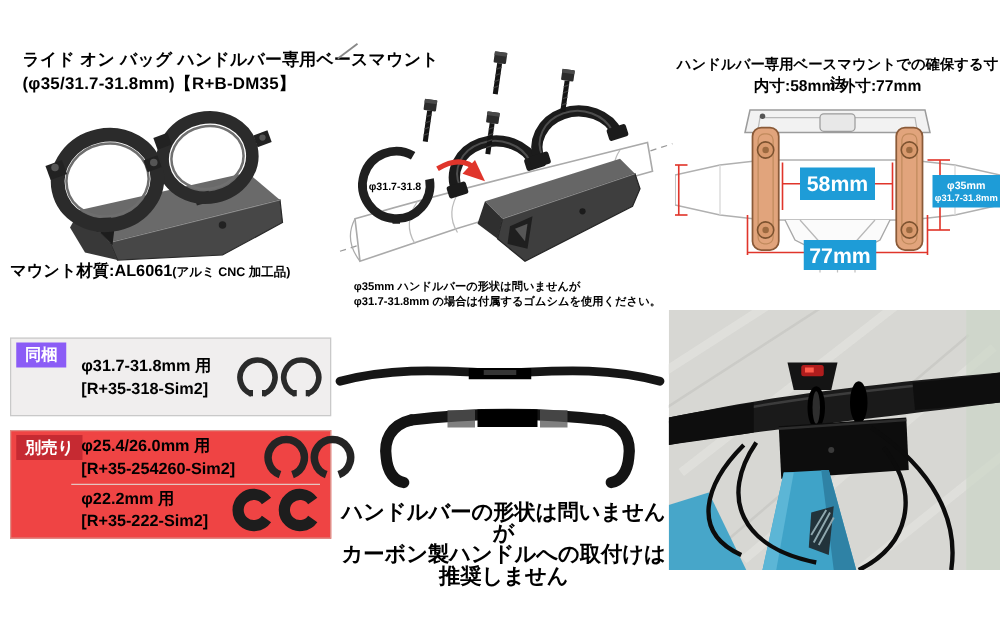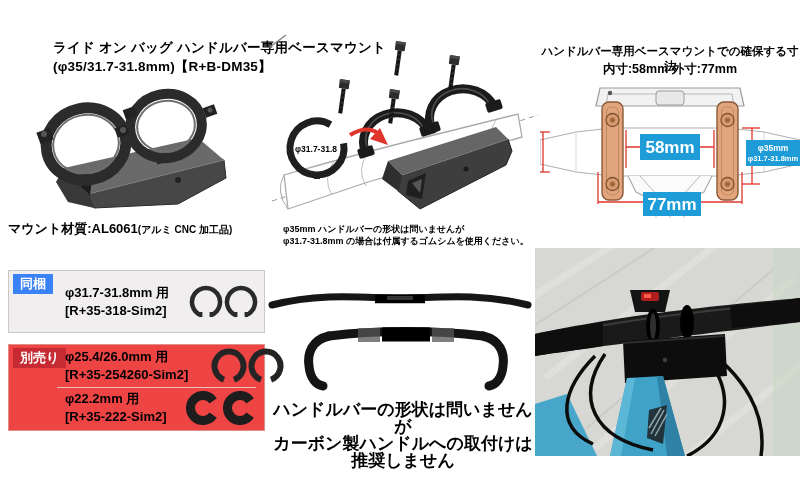--- a/index.html
+++ b/index.html
@@ -1,32 +1,32 @@
 <!DOCTYPE html>
 <html><head>
 <meta charset="utf-8">
 <style>
   html,body{margin:0;padding:0;background:#fff;}
   .canvas{position:relative;width:800px;height:495px;background:#ffffff;overflow:hidden;
           font-family:"Liberation Sans","DejaVu Sans",sans-serif;color:#000;}
   .abs{position:absolute;}
-  .ttl{font-size:13.5px;font-weight:bold;line-height:19px;letter-spacing:0.2px;margin-left:35px;}
+  .ttl{font-size:13.5px;font-weight:bold;line-height:19px;letter-spacing:0.2px;}
   .material{font-size:13px;font-weight:bold;}
   .material small{font-size:10px;font-weight:bold;}
   .notes{font-size:9px;font-weight:bold;line-height:12px;}
   .dim-title{font-size:11.5px;font-weight:bold;text-align:center;width:260px;}
   .dim-sub{font-size:12.5px;font-weight:bold;text-align:center;width:260px;}
   .dim-caption{font-size:11.5px;font-weight:bold;text-align:center;width:262px;}
   .hb-caption{font-size:17px;font-weight:bold;text-align:center;width:266px;line-height:17px;}
   .box{position:absolute;left:8px;width:257px;box-sizing:border-box;}
   .box-included{top:270px;height:63px;background:#f0eeee;border:1px solid #c9c9c9;}
   .box-separate{top:344px;height:87px;background:#ef4444;border:1px solid #dd8f88;}
   .badge{position:absolute;left:4px;top:3px;color:#fff;font-size:13px;font-weight:bold;
          padding:2px 7px 3px 7px;line-height:15px;}
-  .badge-black{background:#3b82f6;}
+  .badge-black{background:#8b5cf6;}
   .badge-red{background:#c62a32;}
   .shim-row{position:absolute;left:56px;right:6px;display:flex;align-items:center;justify-content:space-between;}
   .shim-text{font-size:13px;font-weight:bold;line-height:18px;white-space:nowrap;}
   .rings{display:flex;gap:1px;}
   .divider{position:absolute;left:48px;right:8px;top:42px;border-top:1px solid #e6c4bf;}
 </style>
 </head>
 <body>
 
 <div class="canvas">
@@ -55,21 +55,21 @@
       <ellipse cx="58" cy="62" rx="40" ry="36" fill="none" stroke="#2b2b2b" stroke-width="11"></ellipse>
       <ellipse cx="58" cy="62" rx="33" ry="29" fill="none" stroke="#6e6e6e" stroke-width="2"></ellipse>
     </g>
     <rect x="10" y="48" width="14" height="12" fill="#222" transform="rotate(-20 17 54)"></rect>
     <rect x="88" y="44" width="12" height="10" fill="#222" transform="rotate(-20 94 49)"></rect>
     <circle cx="16" cy="52" r="3" fill="#555"></circle>
     <circle cx="95" cy="48" r="3" fill="#555"></circle>
     <circle cx="182" cy="28" r="2.5" fill="#555"></circle>
   </svg>
 
-  <div class="abs material" style="left:8px;top:220px;text-align:right;">
+  <div class="abs material" style="left:8px;top:208px;text-align:right;">
     <span>マウント材質:AL6061</span><small>(アルミ CNC 加工品)</small>
   </div>
 
   <div class="box box-included">
     <div class="badge badge-black">同梱</div>
     <div class="shim-row" style="top:13px;">
       <div class="shim-text">
         <div>φ31.7-31.8mm 用</div>
         <div>[R+35-318-Sim2]</div>
       </div>

